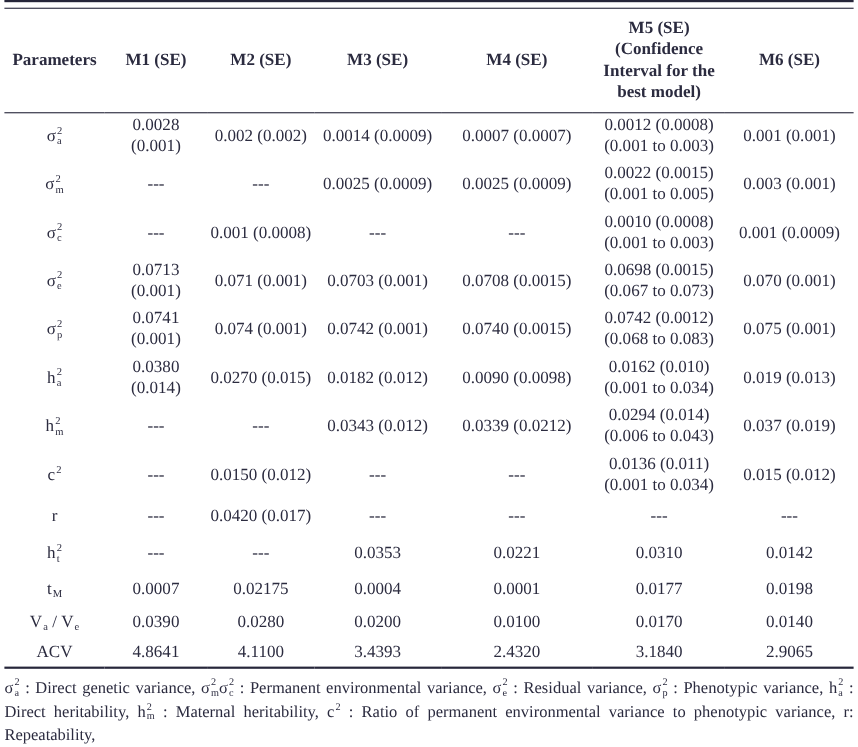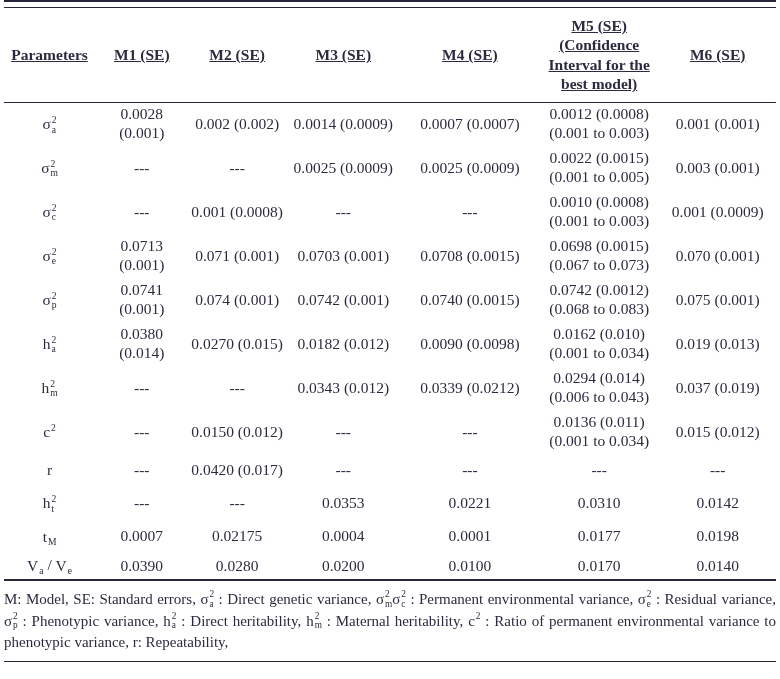--- a/index.html
+++ b/index.html
@@ -10,21 +10,21 @@
     padding:0 4px; overflow:hidden;
   }
   .rule-top-double { height:5px; border-top:2px solid #26263a; border-bottom:1px solid #26263a; }
   table.model-table {
     width:100%; border-collapse:collapse; table-layout:fixed;
     font-size:15.5px; border-bottom:2px solid #26263a;
   }
   thead th {
     font-weight:bold; text-align:center; vertical-align:middle;
     white-space:pre-line; line-height:1.25; padding:8px 1px;
-    border-bottom:1px solid #26263a; height:72px; box-sizing:border-box;text-decoration:underline;
+    border-bottom:1px solid #26263a; height:72px; box-sizing:border-box;
   }
   tbody td {
     text-align:center; vertical-align:middle; white-space:pre-line;
     line-height:1.22; padding:0 1px;
   }
   tbody tr { height:44px; }
   tbody tr:nth-child(9), tbody tr:nth-child(10), tbody tr:nth-child(11) { height:33px; }
   tbody tr:nth-child(12), tbody tr:nth-child(13), tbody tr:nth-child(14) { height:27px; }
   
   .sym { display:inline-flex; align-items:center; white-space:nowrap; }
@@ -254,24 +254,33 @@
                 <span class="sub">e</span>
               </span>
             </span></td>
           <td>0.0390</td>
           <td>0.0280</td>
           <td>0.0200</td>
           <td>0.0100</td>
           <td>0.0170</td>
           <td>0.0140</td>
         </tr>
+        <tr>
+          <td><span>ACV</span></td>
+          <td>4.8641</td>
+          <td>4.1100</td>
+          <td>3.4393</td>
+          <td>2.4320</td>
+          <td>3.1840</td>
+          <td>2.9065</td>
+        </tr>
       </tbody>
   </table>
 
-  <div class="footnote" id="footnote"><span>M: Model, SE: Standard errors, </span><span class="sym">
+  <div class="footnote" id="footnote"><span class="sym">
         <span>σ</span>
         <span class="ss">
           <span class="sup">2</span>
           <span class="sub">a</span>
         </span>
       </span><span> : Direct genetic variance, </span><span class="sym">
         <span>σ</span>
         <span class="ss">
           <span class="sup">2</span>
           <span class="sub">m</span>

